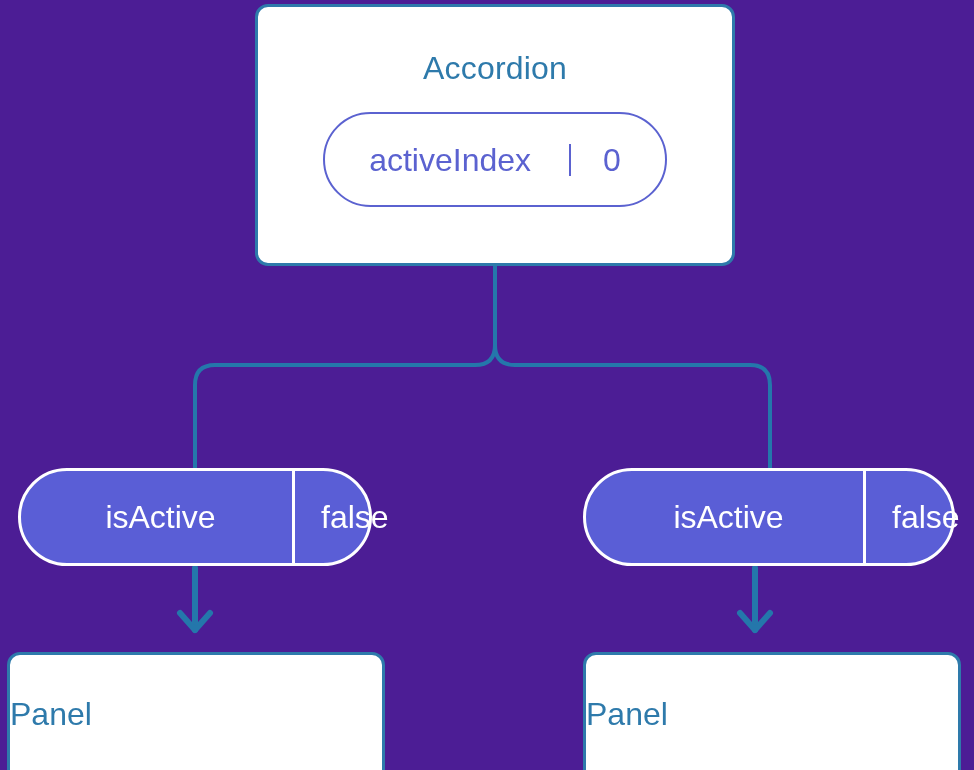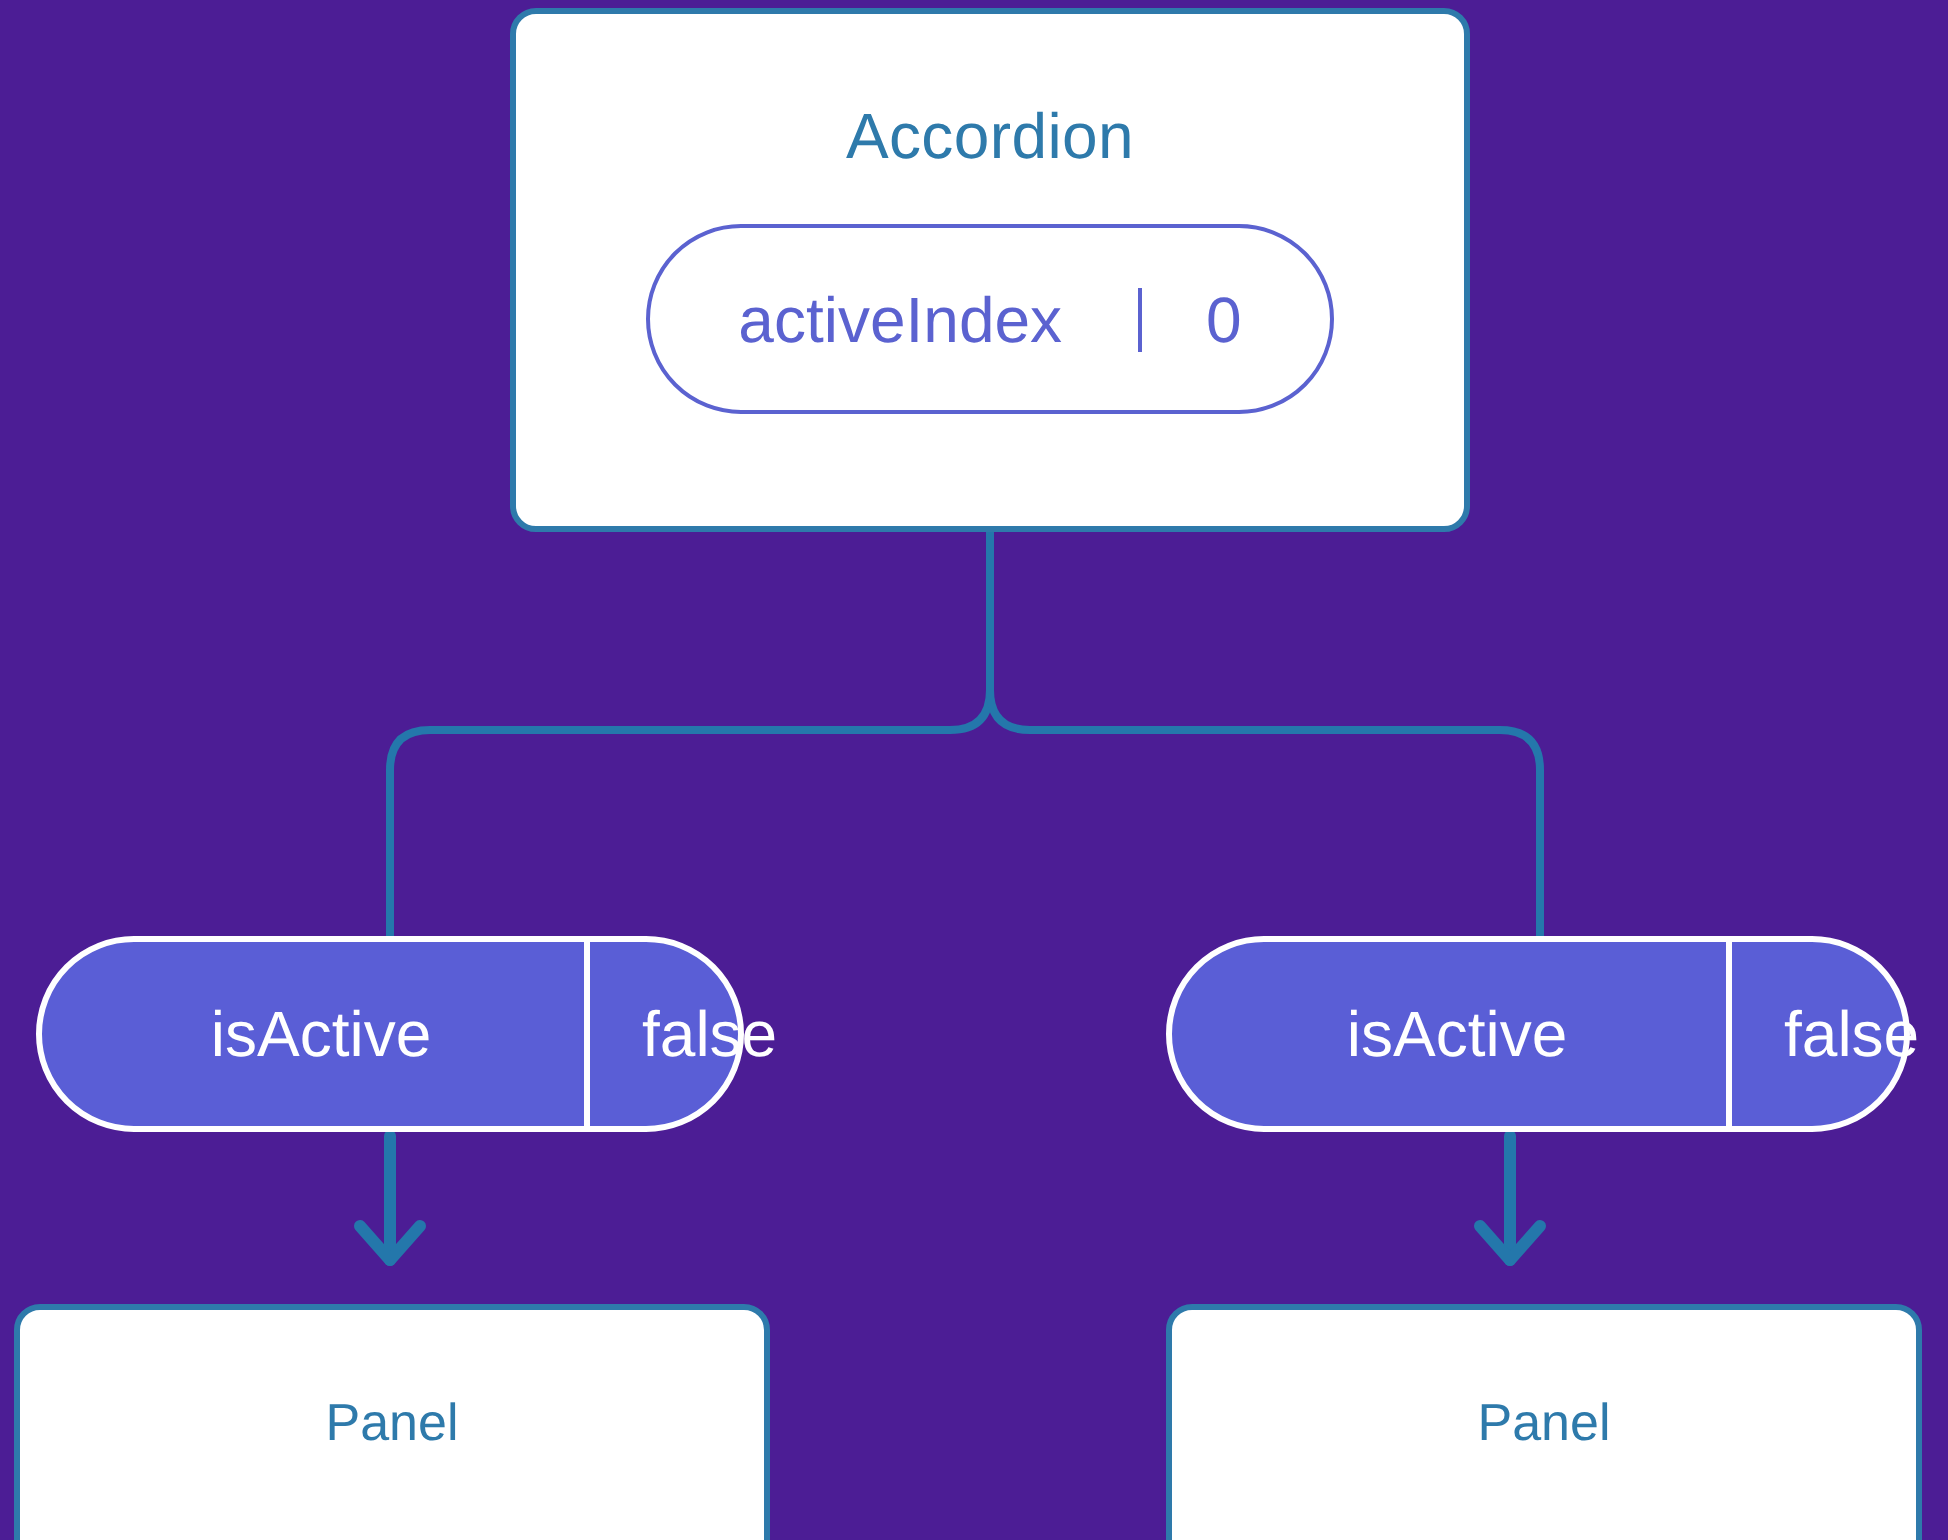--- a/index.html
+++ b/index.html
@@ -129,28 +129,27 @@
     height: 140px;
   }
   #panel-right {
     left: 583px;
     top: 652px;
     width: 378px;
     height: 140px;
   }
   .panel-label {
     color: #2e7aab;
-    font-size: 26px;
+    font-size: 32px;
     line-height: 1;
     white-space: nowrap;
     position: absolute;
     left: 0;
     right: 0;
     top: 43px;
-    text-align: center;
   }
 </style>
 </head>
 <body>
 
 <div id="canvas">
 
   <svg id="connectors" viewBox="0 0 974 770" width="974" height="770">
 
     <path d="M 495 266 L 495 345

